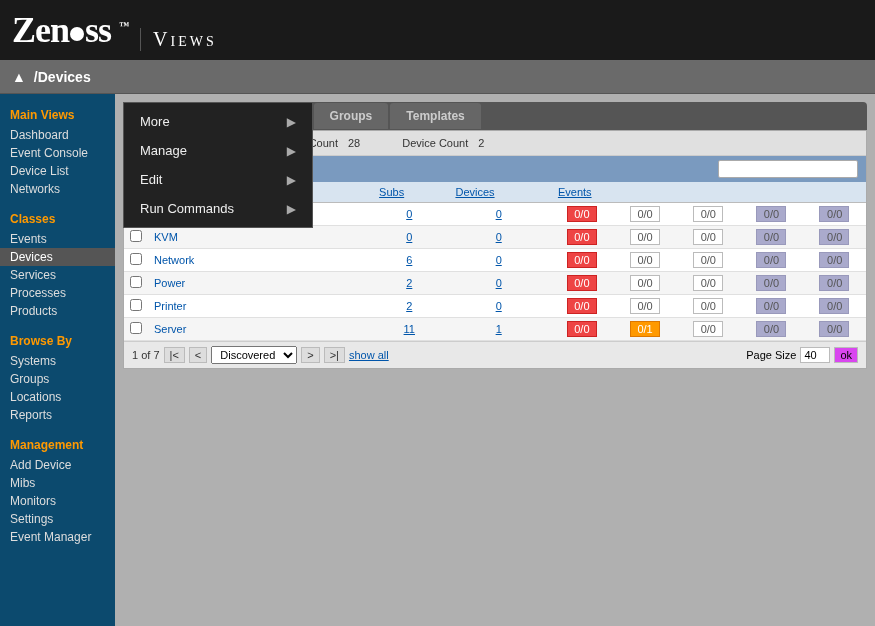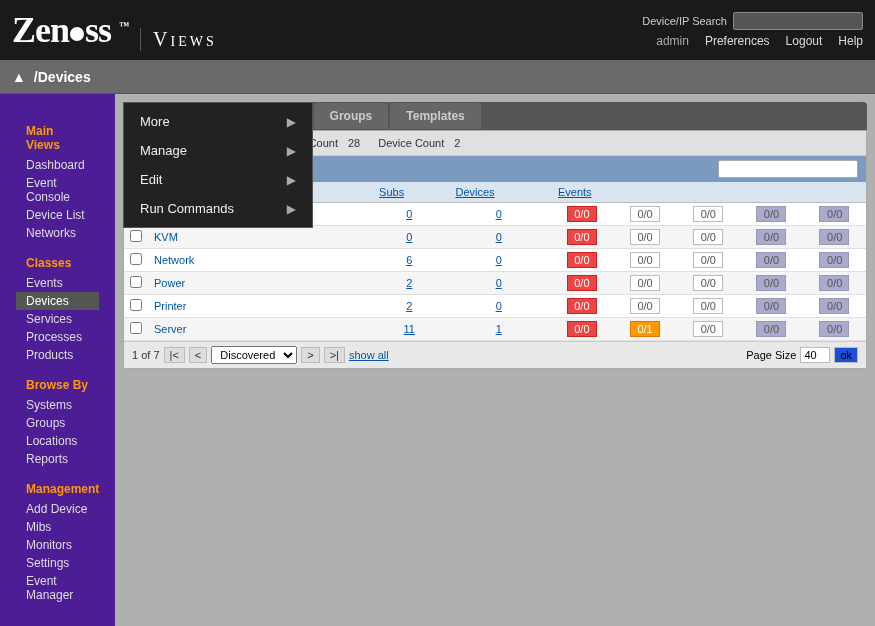--- a/index.html
+++ b/index.html
@@ -19,21 +19,21 @@
 
     
     #topbar { background: #6a6a6a; height: 34px; display: flex; align-items: center; padding: 0 12px; border-bottom: 1px solid #555; }
     #topbar-arrow { color: white; font-size: 14px; margin-right: 8px; cursor: pointer; }
     #breadcrumb { color: white; font-size: 14px; font-weight: bold; }
 
     
     #main-layout { display: flex; height: calc(626px - 94px); }
 
     
-    #sidebar { width: 115px; background: #4c1d95; padding: 16px; flex-shrink: 0; overflow-y: auto; }
+    #sidebar { width: 115px; background: #0c4a6e; padding: 0; flex-shrink: 0; overflow-y: auto; }
     .sidebar-section-title { color: #f90; font-size: 12px; font-weight: bold; padding: 8px 10px 4px 10px; }
     .sidebar-item { color: #ddd; padding: 2px 10px; cursor: pointer; font-size: 12px; }
     .sidebar-item.active { color: white; background: #555; }
     .sidebar-divider { height: 6px; }
 
     
     #content { flex: 1; background: #b0b0b0; padding: 8px; overflow: auto; position: relative; }
 
     
     #tabs-bar { display: flex; align-items: center; background: #555; border-radius: 4px 4px 0 0; margin-bottom: 0; }
@@ -72,52 +72,40 @@
     #pagination { background: #e8e8e8; padding: 4px 8px; display: flex; align-items: center; justify-content: space-between; border-top: 1px solid #ccc; }
     #pagination-left { display: flex; align-items: center; gap: 4px; }
     #pagination-right { display: flex; align-items: center; gap: 4px; }
     .page-info { font-size: 11px; color: #333; }
     .page-btn { background: #ddd; border: 1px solid #bbb; padding: 1px 5px; cursor: pointer; font-size: 11px; color: #333; }
     .page-btn:disabled { color: #aaa; cursor: default; }
     .page-select { font-size: 11px; padding: 1px 4px; }
     #show-all { color: #05a; text-decoration: underline; cursor: pointer; font-size: 11px; margin-left: 0; }
     #page-size-label { font-size: 11px; }
     #page-size-input { width: 30px; padding: 1px 3px; font-size: 11px; border: 1px solid #bbb; }
-    #ok-btn { background: #1d4ed8; border: 1px solid #bbb; padding: 1px 5px; cursor: pointer; font-size: 11px; }
+    #ok-btn { background: #d946ef; border: 1px solid #bbb; padding: 1px 5px; cursor: pointer; font-size: 11px; }
 
     
     #dropdown-menu { position: absolute; top: 8px; left: 8px; background: #222; border: 1px solid #555; z-index: 100; width: 190px; padding: 4px 0; display: block; }
     .menu-item { display: flex; align-items: center; justify-content: space-between; padding: 7px 16px; color: #eee; cursor: pointer; font-size: 13px; }
     .menu-arrow { color: #aaa; font-size: 12px; }
 
     
     input[type=checkbox] { width: 12px; height: 12px; }
   </style>
 </head>
 <body>
 
 <div id="header">
   <div id="logo-area">
     <div id="logo-text">
       Zen<span style="display:inline-block;width:14px;height:14px;background:white;border-radius:50%;margin:0 1px;vertical-align:middle;"></span>ss
       <sup style="font-size:10px;vertical-align:super;">™</sup>
     </div>
     <div id="core-text">Views</div>
-  </div>
-  <div id="header-right">
-    <div id="search-row">
-      <span id="search-label">Device/IP Search</span>
-      <input id="search-input" type="text" style="background: rgb(85, 85, 85); border: 1px solid rgb(136, 136, 136); color: white; padding: 2px 6px; width: 130px; font-size: 11px; border-radius: 2px;">
-    </div>
-    <div id="nav-row">
-      <span style="color:#aaa;font-size:12px;">admin</span>
-      <span style="color:#ddd;cursor:pointer;">Preferences</span>
-      <span style="color:#ddd;cursor:pointer;">Logout</span>
-      <span style="color:#ddd;cursor:pointer;">Help</span>
-    </div>
   </div>
 </div>
 
 <div id="topbar">
   <span id="topbar-arrow" style="color:white;font-size:14px;margin-right:8px;cursor:pointer;">▲</span>
   <span id="breadcrumb" style="color:white;font-size:14px;font-weight:bold;">/Devices</span>
 </div>
 
 <div id="main-layout">
 
@@ -162,21 +150,21 @@
 
     <div id="table-container">
 
       <div id="stats-bar">
         <span class="event-cell event-orange">0/2</span>
         <span class="event-cell event-default">0/0</span>
         <span class="event-cell event-default">0/0</span>
         <span class="event-cell event-default">0/0</span>
         <span id="stat-label" style="margin-left:10px;font-size:11px;color:#333;">Sub Count</span>
         <span id="stat-value" style="font-size:11px;color:#333;margin-left:4px;">28</span>
-        <span style="font-size:11px;color:#333;margin-left:12px;">Device Count</span>
+        <span style="font-size:11px;color:#333;margin-left:36px;">Device Count</span>
         <span style="font-size:11px;color:#333;margin-left:4px;">2</span>
       </div>
 
       <div id="filter-bar">
         <input type="text" id="filter-input" style="padding: 2px 6px; font-size: 11px; width: 140px; border: 1px solid rgb(170, 170, 170); border-radius: 2px;">
       </div>
 
       <table id="device-table">
         <thead>
           <tr>

